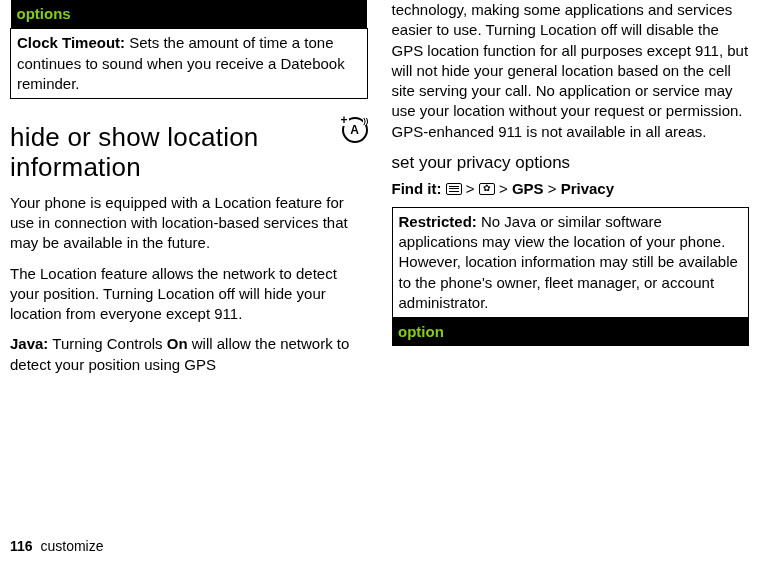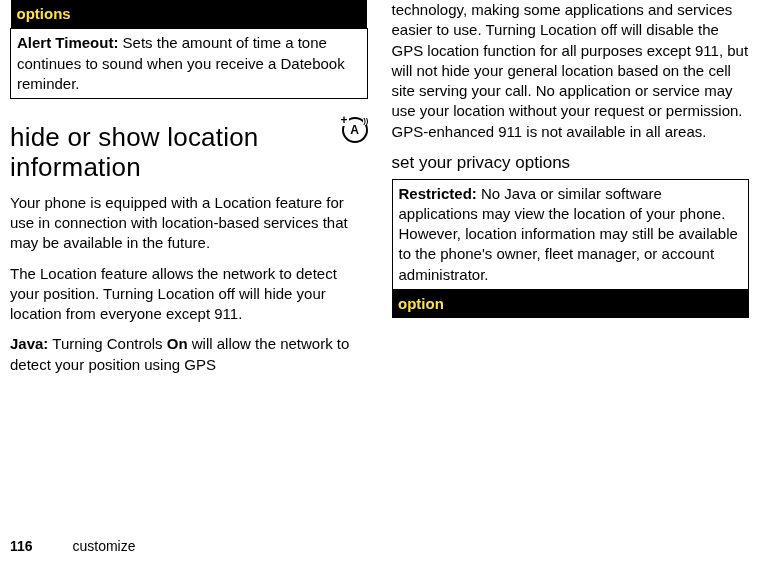--- a/index.html
+++ b/index.html
@@ -22,21 +22,21 @@
     flex: 1;
     min-width: 0;
   }
   table.opttable {
     width: 100%;
     border-collapse: collapse;
     margin-bottom: 14px;
   }
   table.opttable th {
     background: #000;
-    color: #fde047;
+    color: #84cc16;
     text-align: left;
     padding: 4px 6px;
     font-weight: bold;
     font-size: 15px;
   }
   table.opttable td {
     border: 1px solid #000;
     padding: 4px 6px;
     vertical-align: top;
     font-size: 15px;
@@ -133,39 +133,39 @@
     font-size: 9px;
   }
   .footer {
     position: absolute;
     bottom: 8px;
     left: 10px;
     font-size: 14px;
   }
   .footer .pg {
     font-weight: bold;
-    margin-right: 36px;
+    margin-right: 4px;
     text-align: right;
   }
 </style>
 </head>
 <body>
 
 <div class="columns">
 
   <div class="col">
 
     <table class="opttable">
       <tbody>
           <tr>
             <th>options</th>
           </tr>
       <tr>
             <td>
-        <span class="condbold">Alert Timeout:</span><span> Sets the amount of time a tone continues to sound when you receive a Datebook reminder.</span>
+        <span class="condbold">Clock Timeout:</span><span> Sets the amount of time a tone continues to sound when you receive a Datebook reminder.</span>
       </td>
           </tr>
     </tbody>
       </table>
 
     <div class="heading-row">
       <h2 class="section">hide or show location information</h2>
       <span class="icon-circle">
         <span class="plus">+</span>
         <span>A</span>
@@ -178,20 +178,24 @@
     <p class="body">
       <b>Java:</b><span> Turning Controls </span><span class="condbold">On</span><span> will allow the network to detect your position using GPS</span>
     </p>
   </div>
 
   <div class="col">
     <p class="body">technology, making some applications and services easier to use. Turning Location off will disable the GPS location function for all purposes except 911, but will not hide your general location based on the cell site serving your call. No application or service may use your location without your request or permission. GPS-enhanced 911 is not available in all areas.</p>
 
     <h3 class="sub">set your privacy options</h3>
 
+    <p class="findit">
+      <b>Find it:</b>
+      <span class="key-icon key-menu"></span><span> &gt; </span><span class="key-icon key-tool"></span><span> &gt; </span><span class="condbold">GPS</span><span> &gt; </span><span class="condbold">Privacy</span>
+    </p>
 
 
     <table class="opttable">
       <tbody>
           <tr>
             <td>
         <span class="condbold">Restricted:</span><span> No Java or similar software applications may view the location of your phone. However, location information may still be available to the phone's owner, fleet manager, or account administrator.</span>
       </td>
           </tr>
       <tr>

